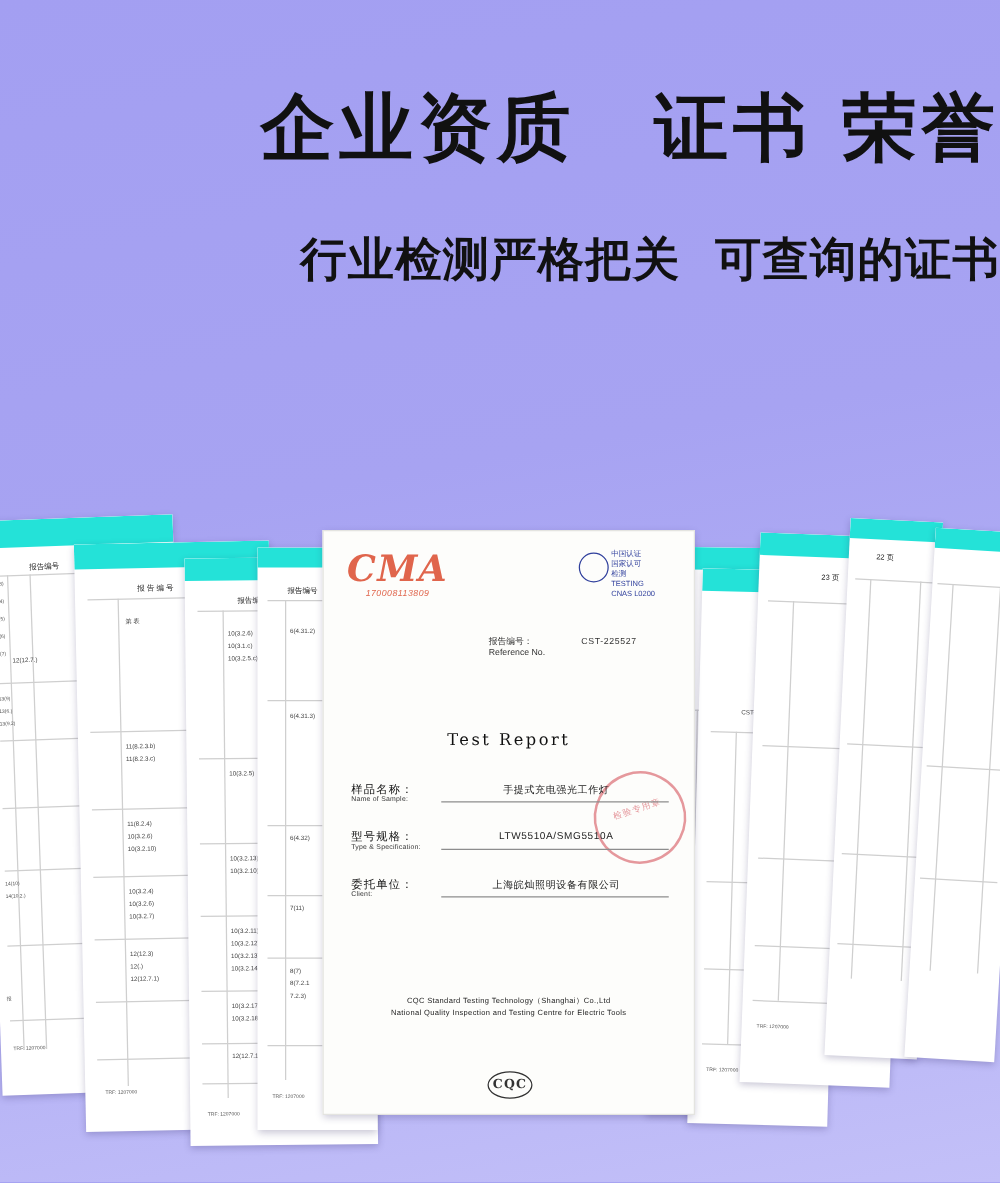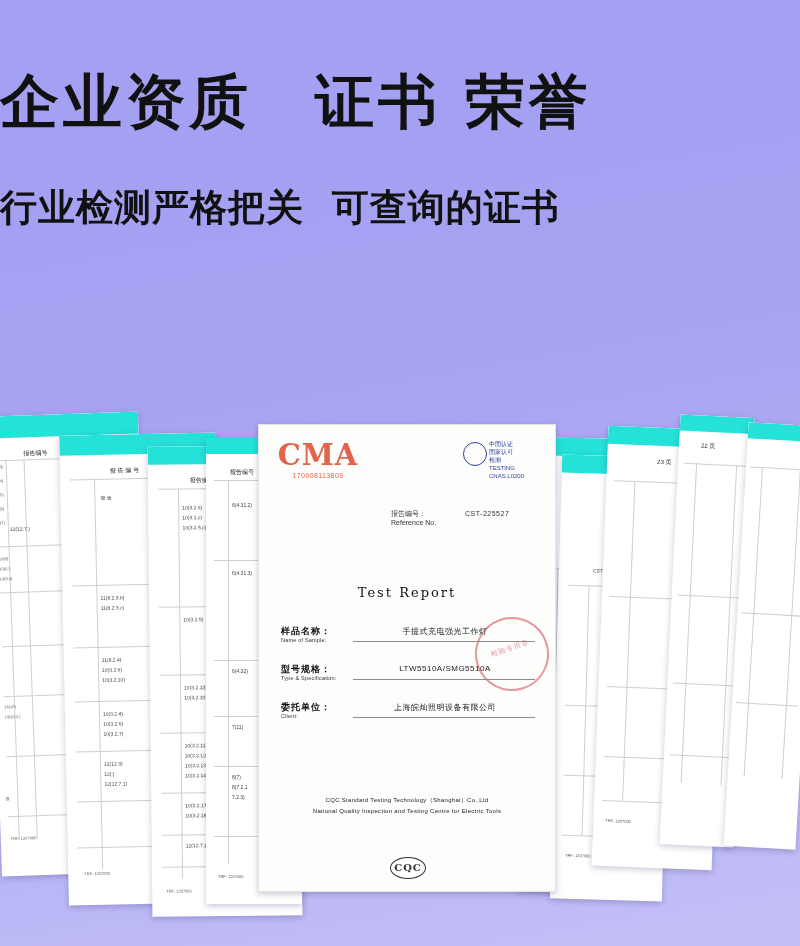--- a/index.html
+++ b/index.html
@@ -19,21 +19,21 @@
     height: 946px;
     background: linear-gradient(170deg, #a39ff2 0%, #a7a3f2 40%, #b3b0f5 70%, #c3c0f8 100%);
     overflow: hidden;
   }
   
   .headline-wrap {
     position: absolute;
     top: 70px;
     left: 0;
     width: 800px;
-    text-align: left;
+    text-align: right;
   }
   .headline-main {
     font-family: "DejaVu Sans", "Liberation Sans", sans-serif;
     font-size: 59px;
     font-weight: bold;
     color: #111111;
     letter-spacing: 4px;
     line-height: 1.1;
     white-space: pre;
   }
@@ -125,20 +125,21 @@
     left: 0;
     width: 296px;
     height: 58px;
   }
   .logo-ma {
     position: absolute;
     left: 18px;
     top: 2px;
     width: 82px;
     text-align: center;
+    font-style: italic;
   }
   .logo-ma .ma-text {
     font-family: "DejaVu Serif", serif;
     font-size: 29px;
     font-weight: bold;
     color: #e0654c;
     letter-spacing: 1px;
     line-height: 1;
   }
   .logo-ma .ma-num {
@@ -258,21 +259,21 @@
   }
   .field {
     position: relative;
     height: 38px;
   }
   .field .f-cn {
     position: absolute;
     left: 0;
     top: 2px;
     font-size: 9px;
-    font-weight: bold;
+    font-weight: normal;
     color: #111;
     letter-spacing: 1px;
   }
   .field .f-en {
     position: absolute;
     left: 0;
     top: 14px;
     font-size: 5.5px;
     color: #333;
     letter-spacing: 0.2px;

